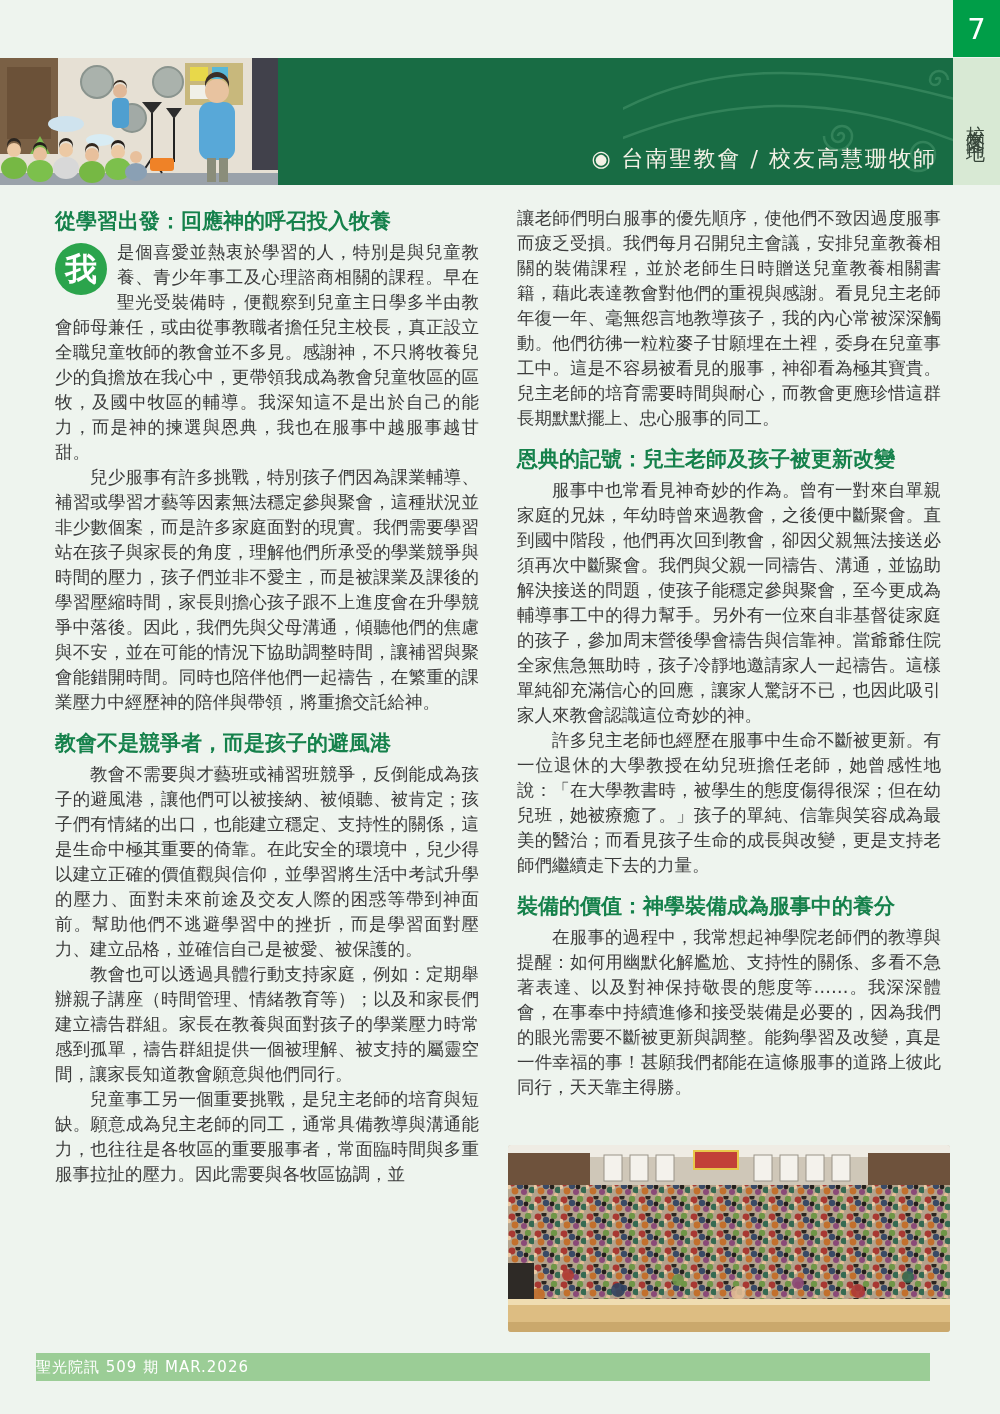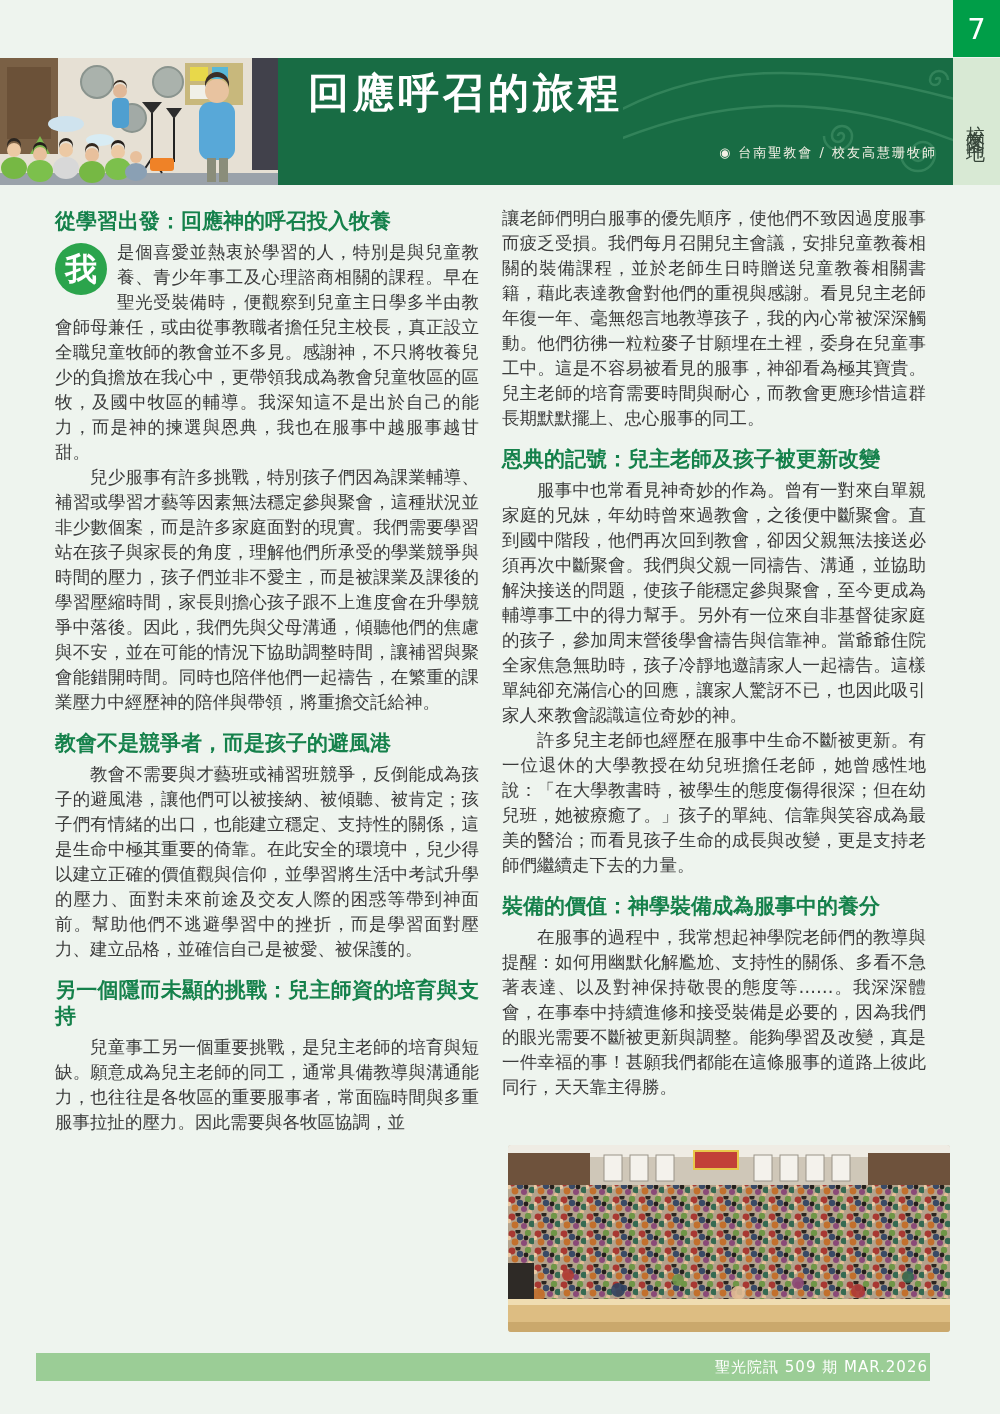--- a/index.html
+++ b/index.html
@@ -25,21 +25,21 @@
   .banner-title {
     position:absolute; left:30px; top:8px;
     font-size:41px; font-weight:bold; letter-spacing:4px; color:#ffffff; white-space:nowrap;
   }
   .banner-subtitle {
     position:absolute; left:32px; top:80px;
     font-size:23px; font-weight:bold; letter-spacing:1px; color:#d9c08c; white-space:nowrap;
   }
   .banner-author {
     position:absolute; right:16px; top:86px;
-    font-size:13px; color:#f4f1e6; letter-spacing:2px; white-space:nowrap;
+    font-size:22px; color:#f4f1e6; letter-spacing:2px; white-space:nowrap;
     font-family:"DejaVu Serif","Liberation Serif",serif;
   }
 
   
   .page-num {
     position:absolute; left:953px; top:0; width:47px; height:57px;
     background:#009e48; color:#fff; font-size:29px;
     display:flex; align-items:center; justify-content:center;
   }
   .section-tab {
@@ -48,21 +48,21 @@
     writing-mode:vertical-rl;
     display:flex; align-items:center; justify-content:center;
   }
 
   
   .col {
     position:absolute; top:206px; width:424px;
     color:#3b3b3b; font-size:17.5px; line-height:25px; text-align:justify;
   }
   .col-left  { left:55px; }
-  .col-right { left:502px; }
+  .col-right { left:517px; }
   .col p { margin:0; text-indent:2em; }
   .col p.noindent { text-indent:0; }
   .col h2 {
     font-size:21px; line-height:26px; color:#15814b; font-weight:bold;
     margin:15px 0 6px; text-indent:0;
   }
   .col h2.first { margin-top:2px; }
   .dropcap {
     float:left; width:52px; height:52px; border-radius:50%;
     background:#2ba44c; color:#fff; font-size:32px; line-height:52px;
@@ -73,21 +73,21 @@
   .group-photo {
     position:absolute; left:508px; top:1145px; width:442px; height:187px;
     margin:0; overflow:hidden; border-radius:3px;
   }
   .group-photo svg { display:block; width:100%; height:100%; }
 
   
   .footer-bar {
     position:absolute; left:36px; top:1353px; width:894px; height:28px;
     background:#9bcd96; color:#ffffff; font-size:15px; letter-spacing:1px;
-    display:flex; align-items:center; justify-content:flex-end;
+    display:flex; align-items:center; justify-content:flex-start;
     padding-right:2px; box-sizing:border-box;
   }
 </style>
 </head>
 <body>
 
 <div class="page">
 
   <div class="header-photo">
     <svg viewBox="0 0 278 127" preserveAspectRatio="none">
@@ -146,37 +146,36 @@
   <div class="banner">
     <svg class="swirls" viewBox="0 0 330 127">
       <g fill="none" stroke="#4c9a70" stroke-width="2.5">
         <path d="M-10,56 C 80,6 190,2 335,42"></path>
         <path d="M-10,84 C 95,40 205,32 335,84"></path>
         <path d="M215,78 a3,3 0 0 1 6,0 a6,6 0 0 1 -12,0 a10,10 0 0 1 20,0 a14,14 0 0 1 -28,0"></path>
         <path d="M296,96 a3,3 0 0 1 6,0 a7,7 0 0 1 -14,0 a12,12 0 0 1 24,0 a17,17 0 0 1 -34,0"></path>
         <path d="M313,22 a2,2 0 0 1 4,0 a5,5 0 0 1 -10,0 a9,9 0 0 1 18,0"></path>
       </g>
     </svg>
-    <div class="banner-title">回應呼召的旅程</div>
     <div class="banner-author">◉ 台南聖教會 / 校友高慧珊牧師</div>
   </div>
 
   <div class="page-num">7</div>
   <div class="section-tab">校友園地</div>
 
   <div class="col col-left">
     <h2 class="first">從學習出發：回應神的呼召投入牧養</h2>
     <p class="noindent"><span class="dropcap">我</span><span>是個喜愛並熱衷於學習的人，特別是與兒童教養、青少年事工及心理諮商相關的課程。早在聖光受裝備時，便觀察到兒童主日學多半由教會師母兼任，或由從事教職者擔任兒主校長，真正設立全職兒童牧師的教會並不多見。感謝神，不只將牧養兒少的負擔放在我心中，更帶領我成為教會兒童牧區的區牧，及國中牧區的輔導。我深知這不是出於自己的能力，而是神的揀選與恩典，我也在服事中越服事越甘甜。</span></p>
 
     <p>兒少服事有許多挑戰，特別孩子們因為課業輔導、補習或學習才藝等因素無法穩定參與聚會，這種狀況並非少數個案，而是許多家庭面對的現實。我們需要學習站在孩子與家長的角度，理解他們所承受的學業競爭與時間的壓力，孩子們並非不愛主，而是被課業及課後的學習壓縮時間，家長則擔心孩子跟不上進度會在升學競爭中落後。因此，我們先與父母溝通，傾聽他們的焦慮與不安，並在可能的情況下協助調整時間，讓補習與聚會能錯開時間。同時也陪伴他們一起禱告，在繁重的課業壓力中經歷神的陪伴與帶領，將重擔交託給神。</p>
 
     <h2>教會不是競爭者，而是孩子的避風港</h2>
     <p>教會不需要與才藝班或補習班競爭，反倒能成為孩子的避風港，讓他們可以被接納、被傾聽、被肯定；孩子們有情緒的出口，也能建立穩定、支持性的關係，這是生命中極其重要的倚靠。在此安全的環境中，兒少得以建立正確的價值觀與信仰，並學習將生活中考試升學的壓力、面對未來前途及交友人際的困惑等帶到神面前。幫助他們不逃避學習中的挫折，而是學習面對壓力、建立品格，並確信自己是被愛、被保護的。</p>
-
-    <h2>另一個隱而未顯的挑戰：兒主師資的培育與支持</h2>
+    <p>教會也可以透過具體行動支持家庭，例如：定期舉辦親子講座（時間管理、情緒教育等）；以及和家長們建立禱告群組。家長在教養與面對孩子的學業壓力時常感到孤單，禱告群組提供一個被理解、被支持的屬靈空間，讓家長知道教會願意與他們同行。</p>
+
     <p>兒童事工另一個重要挑戰，是兒主老師的培育與短缺。願意成為兒主老師的同工，通常具備教導與溝通能力，也往往是各牧區的重要服事者，常面臨時間與多重服事拉扯的壓力。因此需要與各牧區協調，並</p>
   </div>
 
   <div class="col col-right">
     <p class="noindent">讓老師們明白服事的優先順序，使他們不致因過度服事而疲乏受損。我們每月召開兒主會議，安排兒童教養相關的裝備課程，並於老師生日時贈送兒童教養相關書籍，藉此表達教會對他們的重視與感謝。看見兒主老師年復一年、毫無怨言地教導孩子，我的內心常被深深觸動。他們彷彿一粒粒麥子甘願埋在土裡，委身在兒童事工中。這是不容易被看見的服事，神卻看為極其寶貴。兒主老師的培育需要時間與耐心，而教會更應珍惜這群長期默默擺上、忠心服事的同工。</p>
 
     <h2>恩典的記號：兒主老師及孩子被更新改變</h2>
     <p>服事中也常看見神奇妙的作為。曾有一對來自單親家庭的兄妹，年幼時曾來過教會，之後便中斷聚會。直到國中階段，他們再次回到教會，卻因父親無法接送必須再次中斷聚會。我們與父親一同禱告、溝通，並協助解決接送的問題，使孩子能穩定參與聚會，至今更成為輔導事工中的得力幫手。另外有一位來自非基督徒家庭的孩子，參加周末營後學會禱告與信靠神。當爺爺住院全家焦急無助時，孩子冷靜地邀請家人一起禱告。這樣單純卻充滿信心的回應，讓家人驚訝不已，也因此吸引家人來教會認識這位奇妙的神。</p>
     <p>許多兒主老師也經歷在服事中生命不斷被更新。有一位退休的大學教授在幼兒班擔任老師，她曾感性地說：「在大學教書時，被學生的態度傷得很深；但在幼兒班，她被療癒了。」孩子的單純、信靠與笑容成為最美的醫治；而看見孩子生命的成長與改變，更是支持老師們繼續走下去的力量。</p>
 

